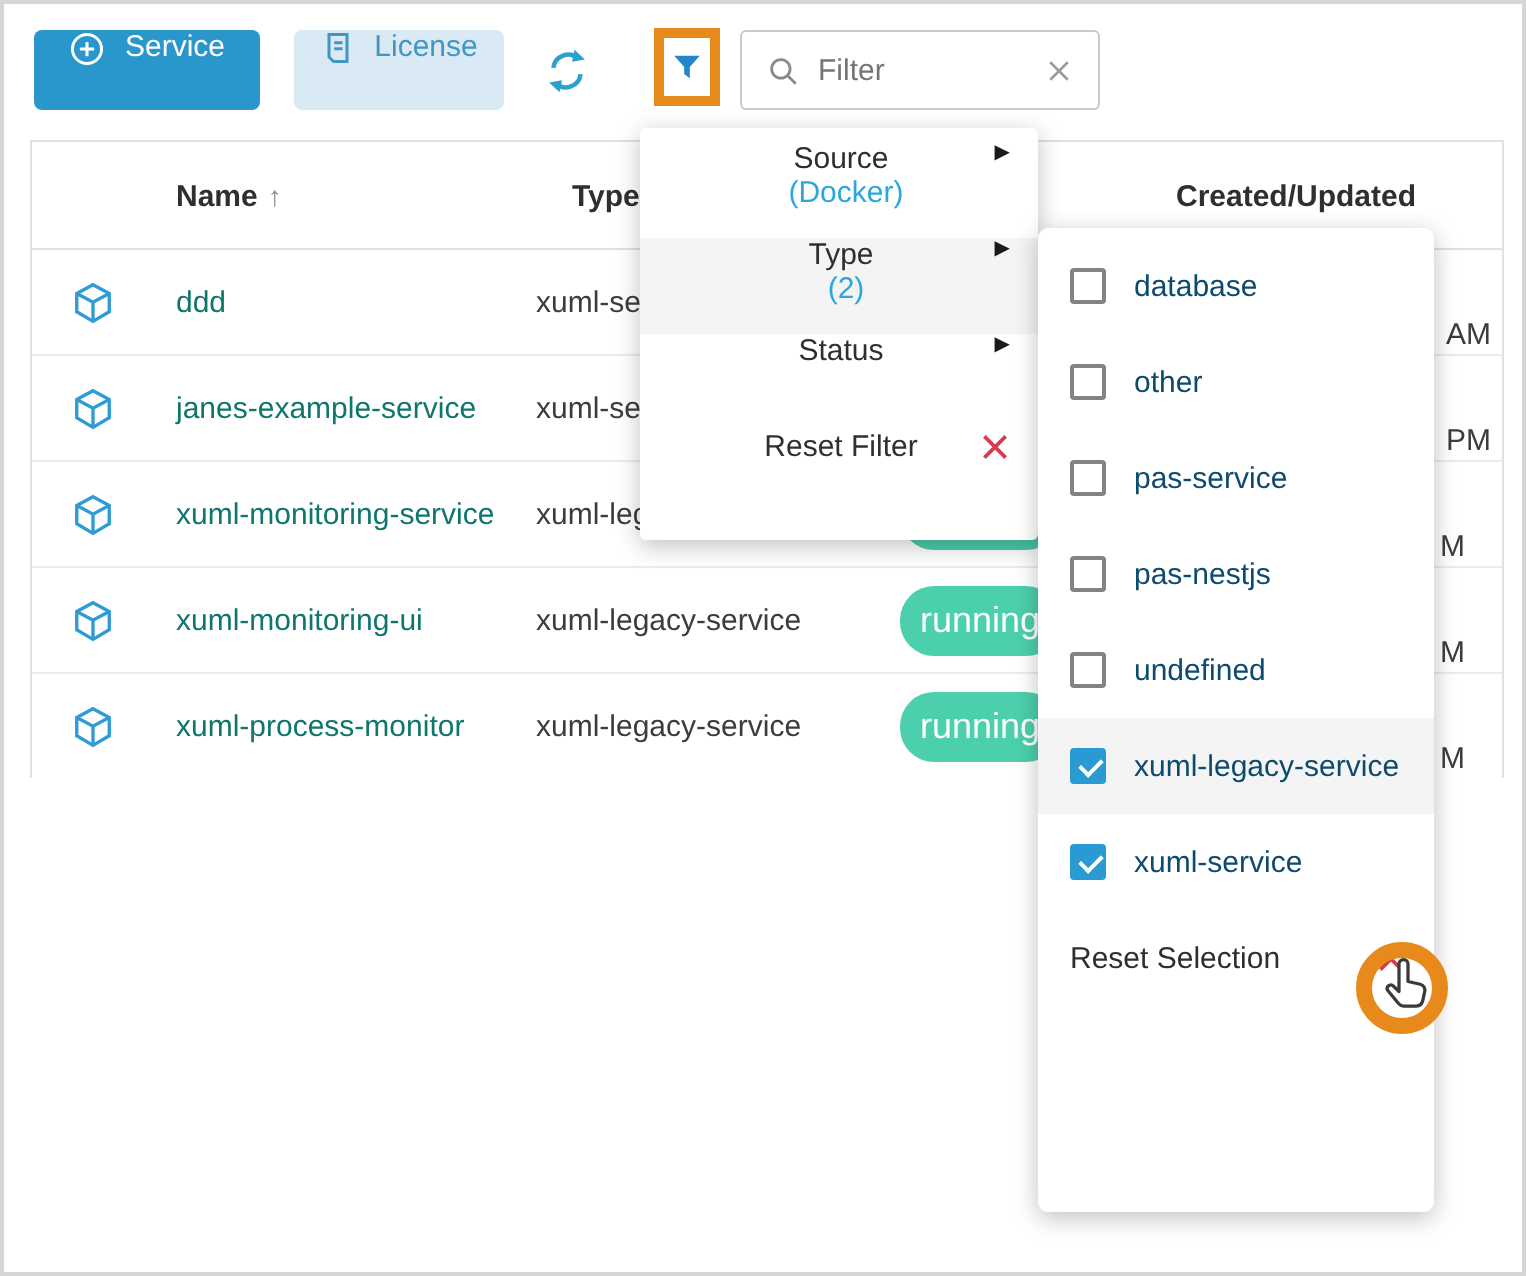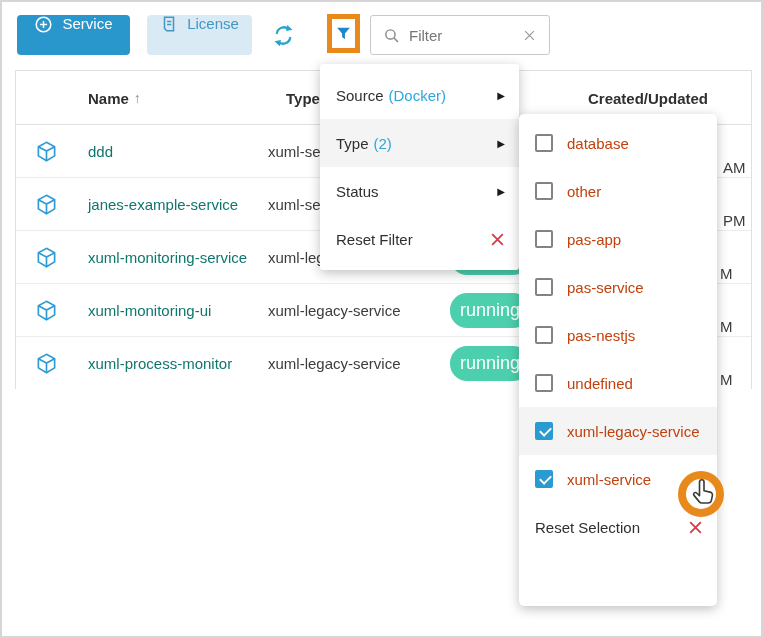--- a/index.html
+++ b/index.html
@@ -44,32 +44,32 @@
            background:#4ccfad; color:#fff; border-radius:17px; font-size:18px;
            display:flex; align-items:center; justify-content:center; }
   .frag { position:absolute; top:16px; height:53px; display:flex; align-items:center;
           font-size:15px; color:#3c3c3c; }
 
   
   .menu { position:absolute; left:318px; top:62px; width:199px; height:206px;
           background:#fff; border-radius:3px; box-shadow:0 3px 12px rgba(0,0,0,.25);
           padding-top:7px; z-index:10; }
   .menu-item { position:relative; height:48px; display:flex; align-items:center;
-               padding:0 14px 0 16px; font-size:15px; color:#2f2f2f; cursor:pointer; }
+               padding:0 14px 0 16px; font-size:15px; color:#2f2f2f; cursor:pointer;flex-direction:column; }
   .menu-item.hl { background:#f4f4f4; }
   .menu-item .accent { color:#2ba7dd; margin-left:5px; }
   .submenu-arrow { position:absolute; right:14px; font-size:10px; color:#1a1a1a; }
   .x-icon { position:absolute; right:13px; width:17px; height:17px; }
 
   
   .submenu { position:absolute; left:517px; top:112px; width:198px; height:492px;
              background:#fff; border-radius:5px; box-shadow:0 3px 12px rgba(0,0,0,.25);
              padding-top:5px; z-index:11; }
   .opt { position:relative; height:48px; display:flex; align-items:center;
-         padding-left:16px; gap:14px; font-size:15px; color:#c2410c; cursor:pointer; }
+         padding-left:16px; gap:14px; font-size:15px; color:#0c4a6e; cursor:pointer; }
   .opt.hl { background:#f4f4f4; }
   .cb { width:18px; height:18px; border:2px solid #838383; border-radius:2px;
         background:#fff; flex:none; position:relative; }
   .opt.checked .cb { background:#2a9ad2; border-color:#2a9ad2; }
   .opt.checked .cb::after { content:""; position:absolute; left:4.5px; top:0.5px;
         width:5px; height:9px; border-right:2.5px solid #fff; border-bottom:2.5px solid #fff;
         transform:rotate(45deg); }
   .opt-reset { position:relative; height:48px; display:flex; align-items:center;
                padding:0 14px 0 16px; font-size:15px; color:#2f2f2f; cursor:pointer; }
 
@@ -231,24 +231,20 @@
     <div class="opt">
       <span class="cb"></span>
       <span>database</span>
     </div>
     <div class="opt">
       <span class="cb"></span>
       <span>other</span>
     </div>
     <div class="opt">
       <span class="cb"></span>
-      <span>pas-app</span>
-    </div>
-    <div class="opt">
-      <span class="cb"></span>
       <span>pas-service</span>
     </div>
     <div class="opt">
       <span class="cb"></span>
       <span>pas-nestjs</span>
     </div>
     <div class="opt">
       <span class="cb"></span>
       <span>undefined</span>
     </div>

